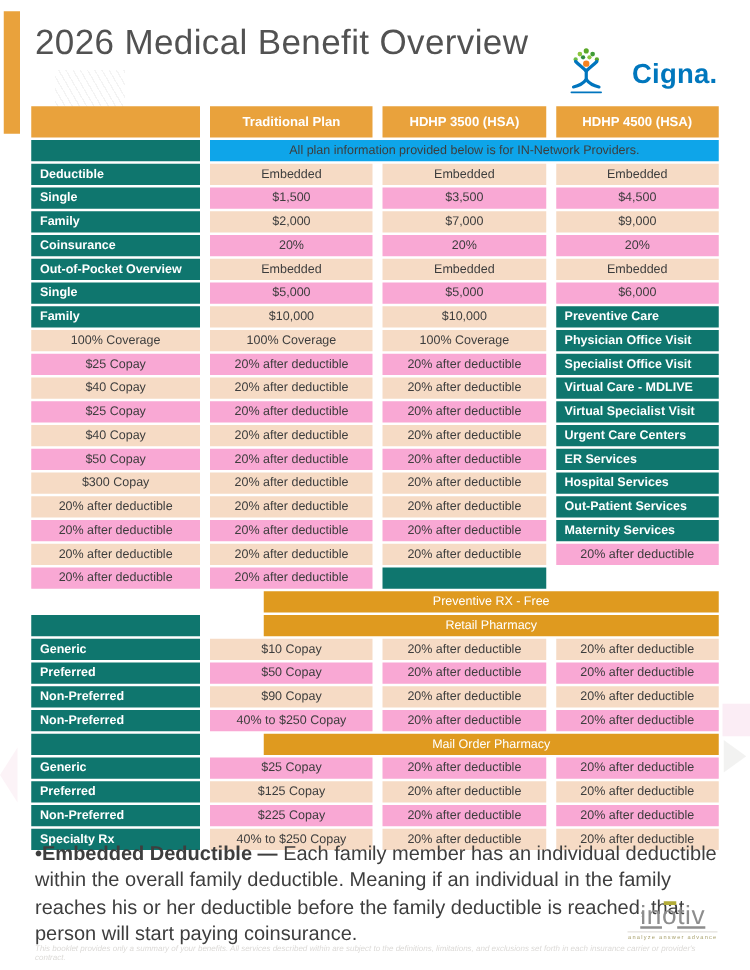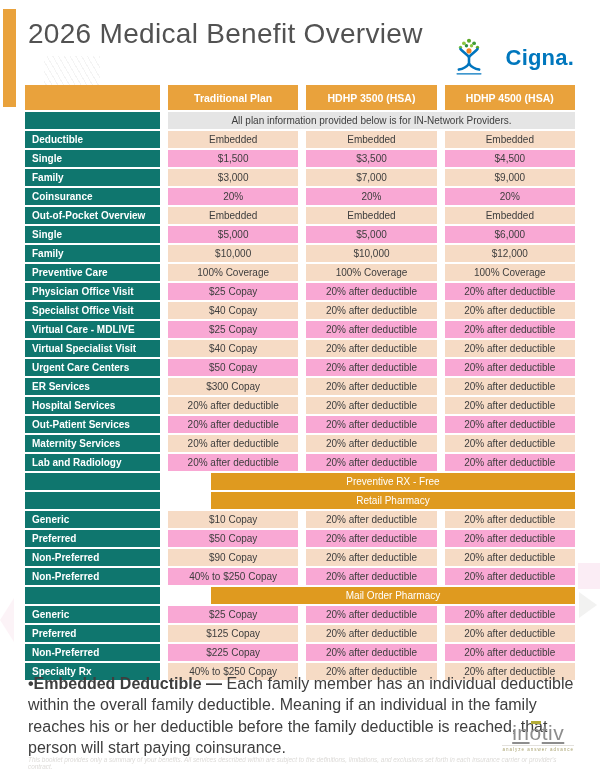--- a/index.html
+++ b/index.html
@@ -26,21 +26,21 @@
     grid-template-rows:25px;grid-auto-rows:17px;gap:2px 8px;
   }
   .cell{font-size:10px;display:flex;align-items:center;overflow:hidden;white-space:nowrap;}
   .hdr{background:#E9A23C;color:#fff;font-weight:bold;justify-content:center;font-size:10.5px;}
   .lbl{background:#0f766e;color:#fff;font-weight:bold;padding-left:7px;}
   .lbl.ind{text-align:center;}
   .val{color:#3D3D3D;justify-content:center;}
   .d{background:#F6DBC5;}
   .l{background:#f9a8d4;}
   .span3{grid-column:2 / span 3;}
-  .note{background:#e5e5e5;color:#3D3D3D;justify-content:center;}
+  .note{background:#0ea5e9;color:#3D3D3D;justify-content:center;}
   .section{background:#DF9A1F;color:#fff;font-weight:normal;justify-content:center;margin-left:43px;}
   
   .footnote{position:absolute;left:28px;top:673px;width:548px;font-size:16px;line-height:1.33;color:#3E3E3E;}
   .fn-bold{font-weight:bold;}
   .page-info{position:absolute;left:28px;top:737px;font-size:7.5px;color:#D2D0CE;letter-spacing:.4px;margin-top:40px;}
   .inotiv{position:absolute;right:26px;top:722px;text-align:center;}
   .inotiv-word{font-size:21px;color:#8D8D8D;letter-spacing:.5px;line-height:1;text-decoration:underline;}
   .o-macron{position:relative;display:inline-block;}
   .o-macron::before{content:"";position:absolute;top:-1px;left:1px;right:1px;height:2.5px;background:#B3AC38;}
   .inotiv-tagline{font-size:4.5px;color:#A9A26F;letter-spacing:1px;margin-top:2px;border-top:1px solid #E3E1DD;padding-top:1px;}
@@ -93,39 +93,38 @@
     <div class="cell note span3">All plan information provided below is for IN-Network Providers.</div>
     <div class="cell lbl">Deductible</div>
     <div class="cell val d">Embedded</div>
     <div class="cell val d">Embedded</div>
     <div class="cell val d">Embedded</div>
     <div class="cell lbl ind">Single</div>
     <div class="cell val l">$1,500</div>
     <div class="cell val l">$3,500</div>
     <div class="cell val l">$4,500</div>
     <div class="cell lbl ind">Family</div>
-    <div class="cell val d">$3,000</div>
+    <div class="cell val d">$2,000</div>
     <div class="cell val d">$7,000</div>
     <div class="cell val d">$9,000</div>
     <div class="cell lbl">Coinsurance</div>
     <div class="cell val l">20%</div>
     <div class="cell val l">20%</div>
     <div class="cell val l">20%</div>
     <div class="cell lbl">Out-of-Pocket Overview</div>
     <div class="cell val d">Embedded</div>
     <div class="cell val d">Embedded</div>
     <div class="cell val d">Embedded</div>
     <div class="cell lbl ind">Single</div>
     <div class="cell val l">$5,000</div>
     <div class="cell val l">$5,000</div>
     <div class="cell val l">$6,000</div>
     <div class="cell lbl ind">Family</div>
     <div class="cell val d">$10,000</div>
     <div class="cell val d">$10,000</div>
-    <div class="cell val d">$12,000</div>
     <div class="cell lbl">Preventive Care</div>
     <div class="cell val d">100% Coverage</div>
     <div class="cell val d">100% Coverage</div>
     <div class="cell val d">100% Coverage</div>
     <div class="cell lbl">Physician Office Visit</div>
     <div class="cell val l">$25 Copay</div>
     <div class="cell val l">20% after deductible</div>
     <div class="cell val l">20% after deductible</div>
     <div class="cell lbl">Specialist Office Visit</div>
     <div class="cell val d">$40 Copay</div>
@@ -152,21 +151,20 @@
     <div class="cell val d">20% after deductible</div>
     <div class="cell val d">20% after deductible</div>
     <div class="cell lbl">Out-Patient Services</div>
     <div class="cell val l">20% after deductible</div>
     <div class="cell val l">20% after deductible</div>
     <div class="cell val l">20% after deductible</div>
     <div class="cell lbl">Maternity Services</div>
     <div class="cell val d">20% after deductible</div>
     <div class="cell val d">20% after deductible</div>
     <div class="cell val d">20% after deductible</div>
-    <div class="cell lbl">Lab and Radiology</div>
     <div class="cell val l">20% after deductible</div>
     <div class="cell val l">20% after deductible</div>
     <div class="cell val l">20% after deductible</div>
     <div class="cell lbl"></div>
     <div class="cell section span3">Preventive RX - Free</div>
     <div class="cell lbl"></div>
     <div class="cell section span3">Retail Pharmacy</div>
     <div class="cell lbl">Generic</div>
     <div class="cell val d">$10 Copay</div>
     <div class="cell val d">20% after deductible</div>

